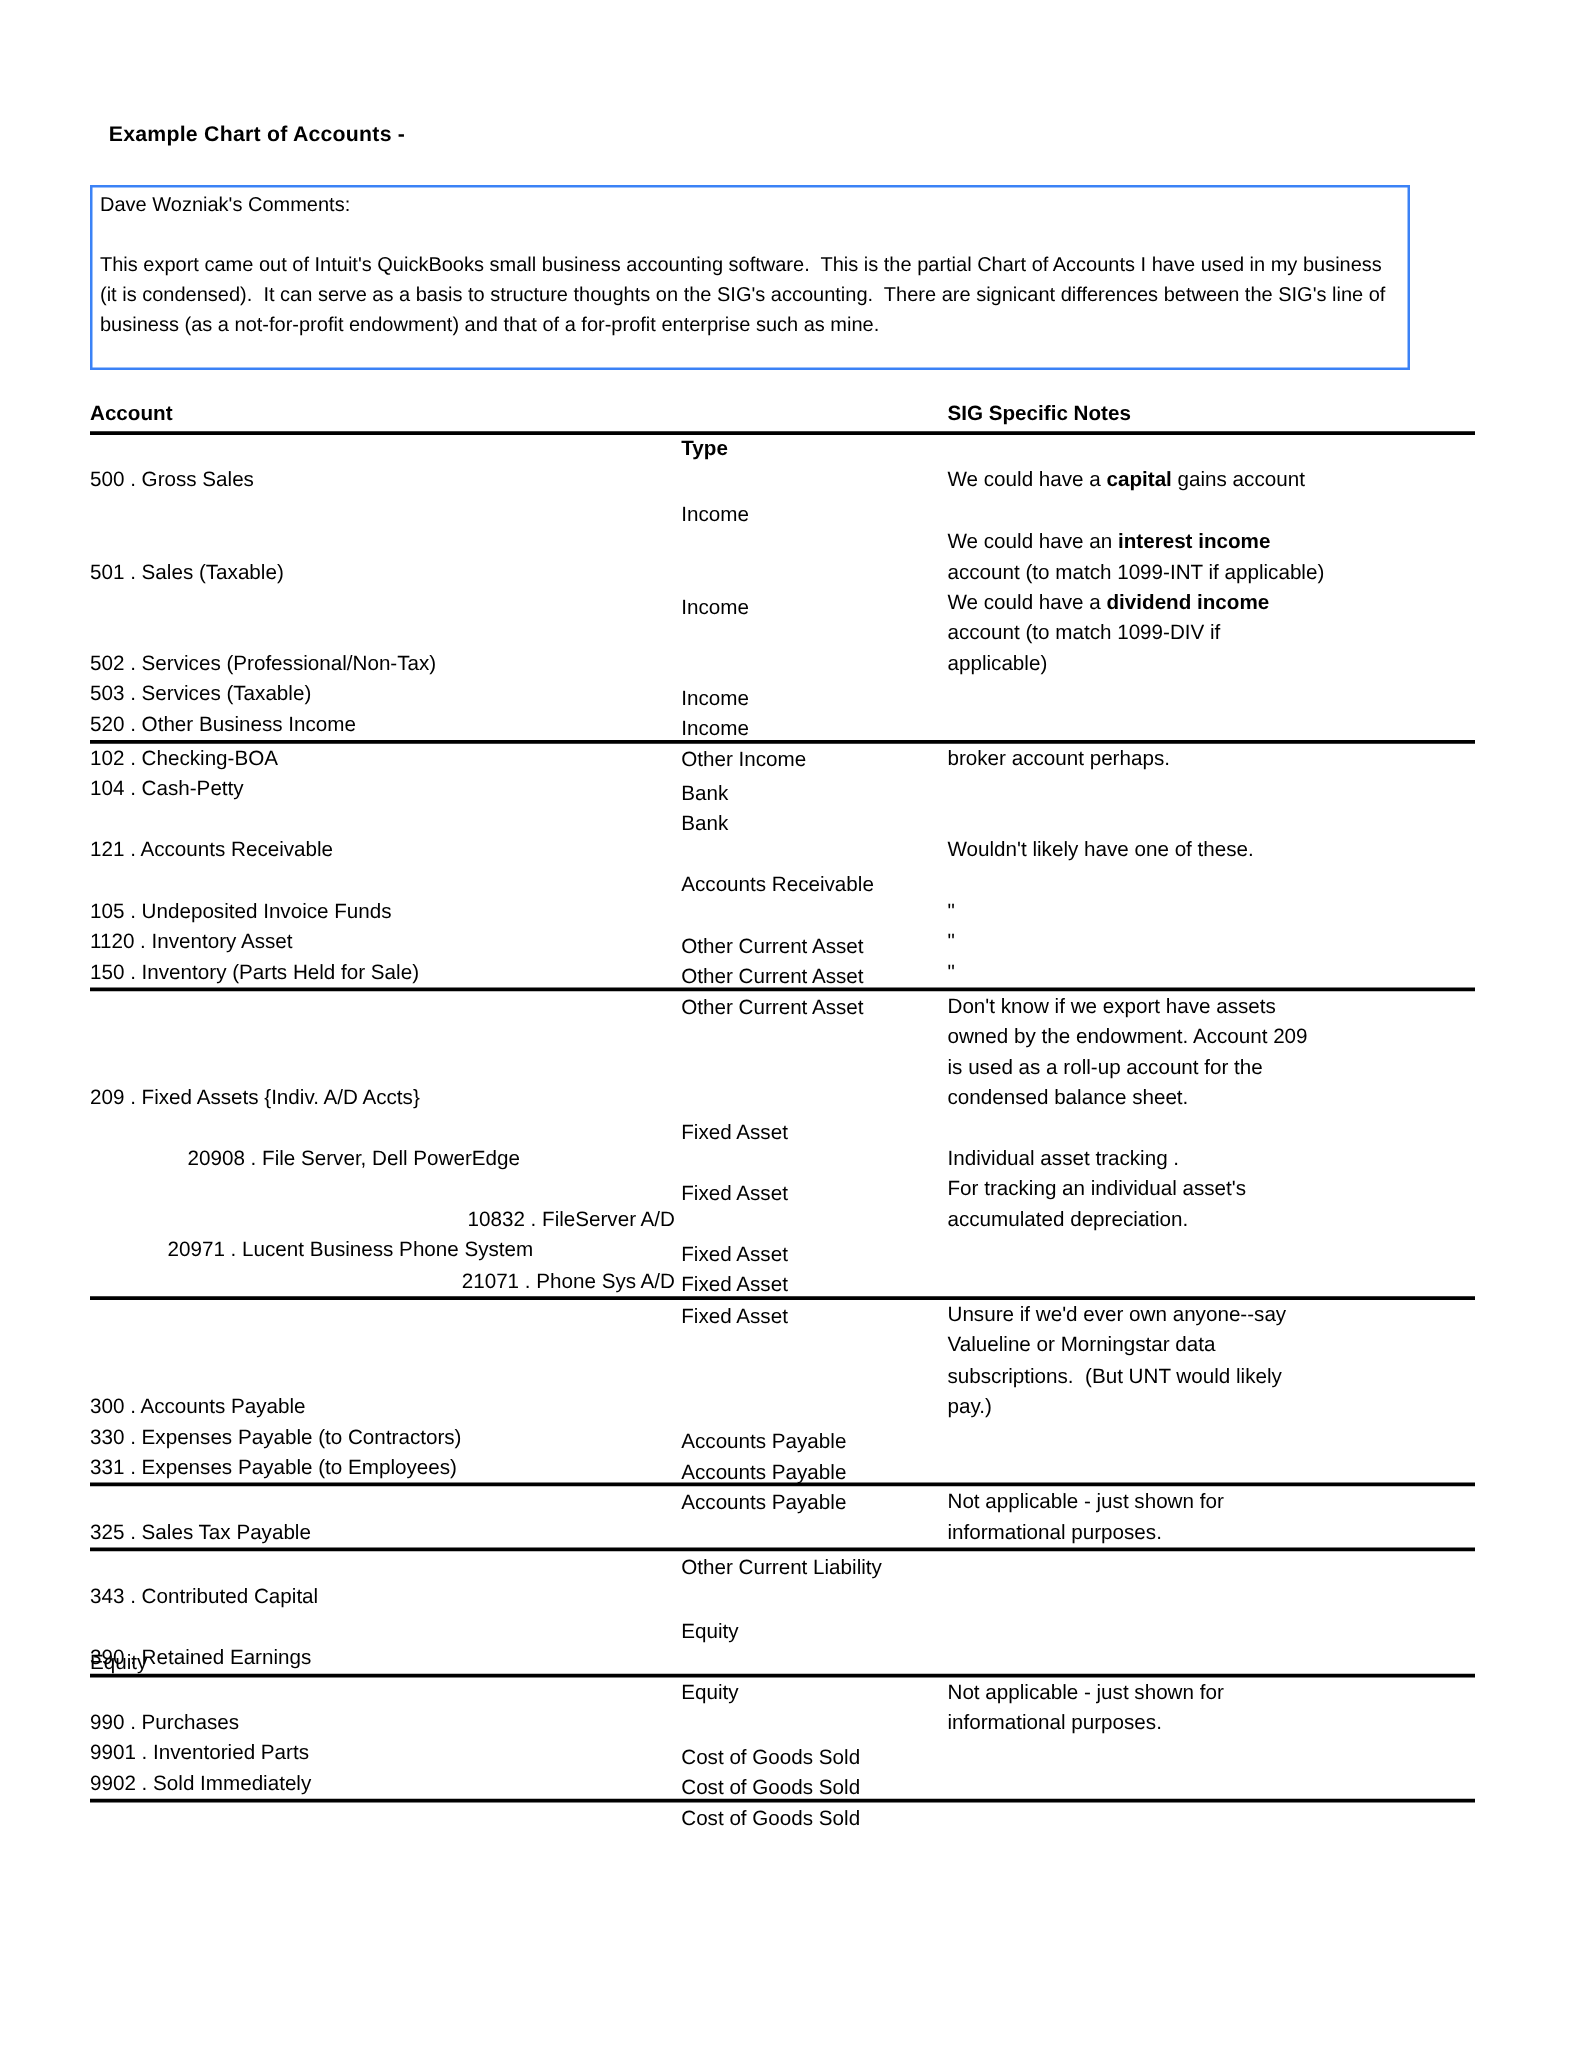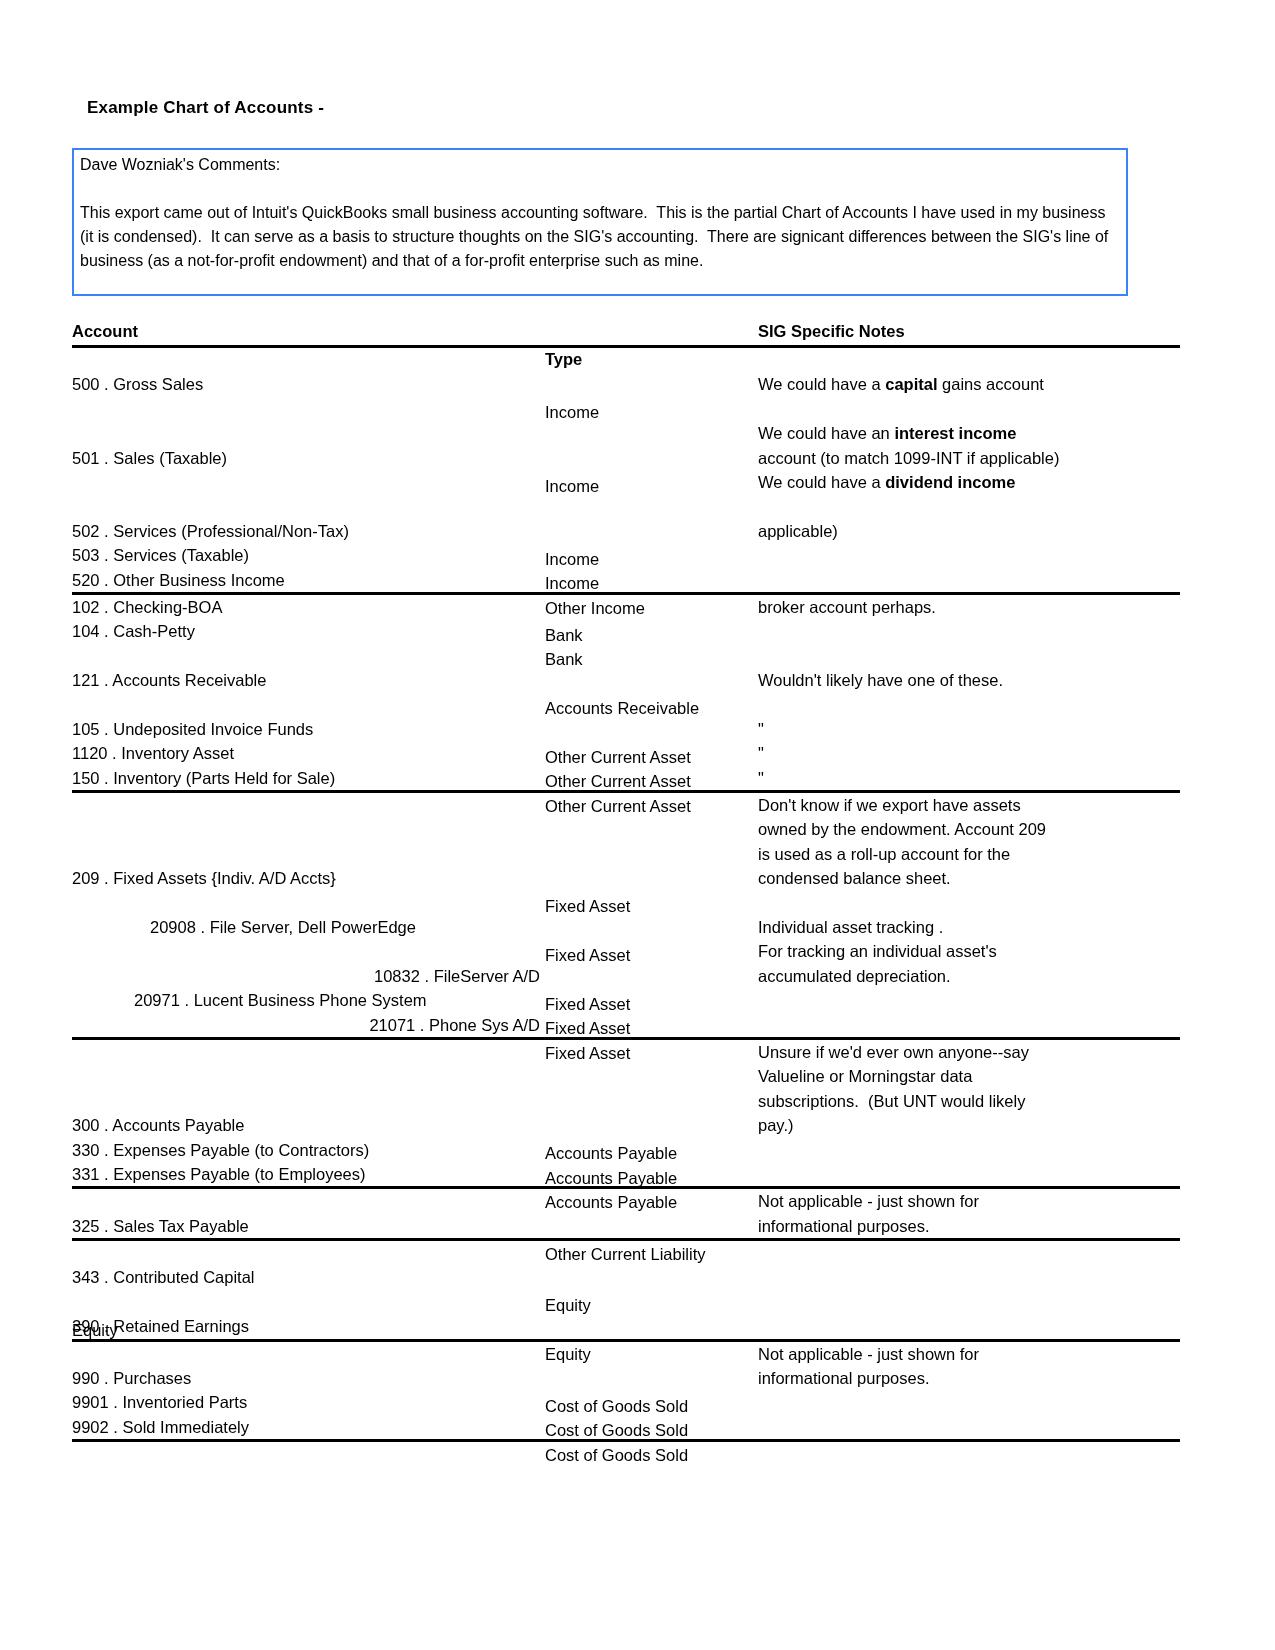--- a/index.html
+++ b/index.html
@@ -83,21 +83,21 @@
     </div>
     <div class="rule"></div>
     <div id="sections">
         <div class="section">
           <div class="row"><div class="cell acct"></div><div class="cell type"></div><div class="cell note"></div></div>
           <div class="row"><div class="cell acct">500 . Gross Sales</div><div class="cell type">Income</div><div class="cell note"><span>We could have a </span><b>capital</b><span> gains account</span></div></div>
           <div class="row"><div class="cell acct"></div><div class="cell type"></div><div class="cell note"></div></div>
           <div class="row"><div class="cell acct"></div><div class="cell type"></div><div class="cell note"><span>We could have an </span><b>interest income</b></div></div>
           <div class="row"><div class="cell acct">501 . Sales (Taxable)</div><div class="cell type">Income</div><div class="cell note"><span>account (to match 1099-INT if applicable)</span></div></div>
           <div class="row"><div class="cell acct"></div><div class="cell type"></div><div class="cell note"><span>We could have a </span><b>dividend income</b></div></div>
-          <div class="row"><div class="cell acct"></div><div class="cell type"></div></div>
+          <div class="row"><div class="cell acct"></div><div class="cell type"></div><div class="cell note"><span>account (to match 1099-DIV if</span></div></div>
           <div class="row"><div class="cell acct">502 . Services (Professional/Non-Tax)</div><div class="cell type">Income</div><div class="cell note"><span>applicable)</span></div></div>
           <div class="row"><div class="cell acct">503 . Services (Taxable)</div><div class="cell type">Income</div><div class="cell note"></div></div>
           <div class="row"><div class="cell acct">520 . Other Business Income</div><div class="cell type">Other Income</div><div class="cell note"></div></div>
         </div>
         <div class="rule"></div>
         <div class="section">
           <div class="row"><div class="cell acct">102 . Checking-BOA</div><div class="cell type">Bank</div><div class="cell note"><span>broker account perhaps.</span></div></div>
           <div class="row"><div class="cell acct">104 . Cash-Petty</div><div class="cell type">Bank</div><div class="cell note"></div></div>
           <div class="row"><div class="cell acct"></div><div class="cell type"></div><div class="cell note"></div></div>
           <div class="row"><div class="cell acct">121 . Accounts Receivable</div><div class="cell type">Accounts Receivable</div><div class="cell note"><span>Wouldn't likely have one of these.</span></div></div>

